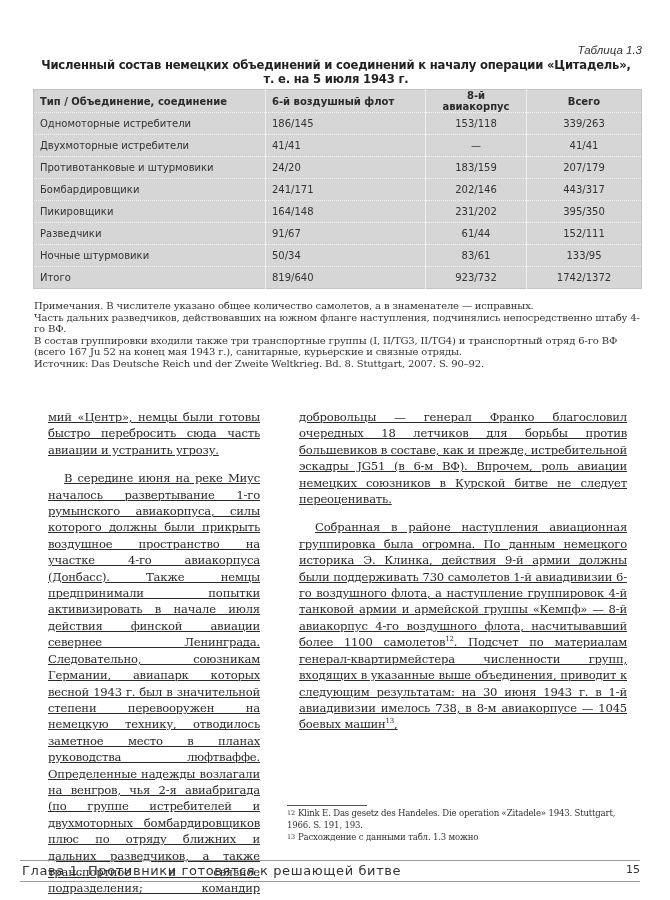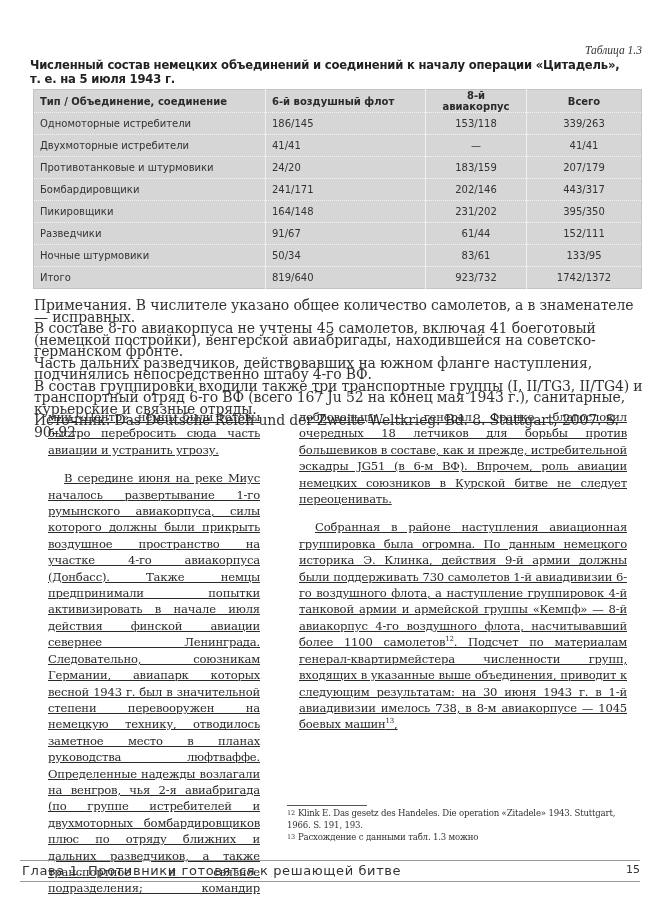--- a/index.html
+++ b/index.html
@@ -2,45 +2,45 @@
 <html><head>
 <meta charset="utf-8">
 <style>
   html, body { margin: 0; padding: 0; }
   body {
     width: 670px; height: 900px; background: #ffffff; position: relative; overflow: hidden;
     color: #2a2a2a;
   }
   .caption-label {
     position: absolute; right: 28px; top: 44px;
-    font-family: Liberation Serif, serif; font-style: italic; font-size: 11.5px; color: #333;
+    font-family: Liberation Sans, sans-serif; font-style: italic; font-size: 11.5px; color: #333;
   }
   .table-title {
-    position: absolute; left: 30px; width: 612px; top: 58px; text-align: left;
+    position: absolute; left: 30px; width: 612px; top: 58px; text-align: center;
     font-family: "DejaVu Sans", sans-serif; font-weight: bold; font-size: 11.6px; line-height: 14px; color: #222;
     letter-spacing: -0.2px;
   }
   table.data {
     position: absolute; left: 33px; top: 89px; width: 609px;
     border-collapse: collapse; background: #d6d6d6;
     font-family: "DejaVu Sans", sans-serif; font-size: 10px; color: #333;
     border: 1px solid #c4c4c4;
   }
   table.data th, table.data td {
     height: 21px; padding: 0 6px; border-bottom: 1px dotted #f4f4f4;
   }
   table.data th { font-weight: bold; color: #2a2a2a; }
   table.data th:first-child, table.data td:first-child { text-align: left; width: 219px; }
   table.data th:nth-child(2), table.data td:nth-child(2) { text-align: left; width: 147px; border-left: 1px solid #eeeeee; }
   table.data th:nth-child(3), table.data td:nth-child(3) { text-align: center; width: 88px; border-left: 1px solid #eeeeee; }
   table.data th:nth-child(4), table.data td:nth-child(4) { text-align: center; border-left: 1px solid #eeeeee; }
   table.data tr:last-child td { border-bottom: none; }
   .notes {
     position: absolute; left: 34px; top: 300px; width: 610px;
-    font-family: "DejaVu Serif", serif; font-size: 14px; line-height: 11.5px; color: #333;
+    font-family: "DejaVu Serif", serif; font-size: 10px; line-height: 11.5px; color: #333;
     letter-spacing: -0.15px;
   }
   .notes p { margin: 0; }
   .notes .src-label { }
   .col {
     position: absolute; font-family: "DejaVu Serif", serif; font-size: 11.6px; line-height: 16.4px;
     color: #2a2a2a; text-align: justify; letter-spacing: -0.2px;
   }
   .col p { margin: 12px; text-decoration: underline; }
   .col .indent { text-indent: 16px; }
@@ -132,21 +132,20 @@
       <td>Итого</td>
       <td>819/640</td>
       <td>923/732</td>
       <td>1742/1372</td>
     </tr>
   </tbody>
 </table>
 
 <div class="notes">
   <p>Примечания. В числителе указано общее количество самолетов, а в знаменателе — исправных.</p>
-  <p>В составе 8-го авиакорпуса не учтены 45 самолетов, включая 41 боеготовый (немецкой постройки), венгерской авиабригады, находившейся на советско-германском фронте.</p>
   <p>Часть дальних разведчиков, действовавших на южном фланге наступления, подчинялись непосредственно штабу 4-го ВФ.</p>
   <p>В состав группировки входили также три транспортные группы (I, II/TG3, II/TG4) и транспортный отряд 6-го ВФ (всего 167 Ju 52 на конец мая 1943 г.), санитарные, курьерские и связные отряды.</p>
   <p><span class="src-label">Источник</span><span>: Das Deutsche Reich und der Zweite Weltkrieg. Bd. 8. Stuttgart, 2007. S. 90–92.</span></p>
 </div>
 
 <div class="col col-left">
   <p>мий «Центр», немцы были готовы быстро перебросить сюда часть авиации и устранить угрозу.</p>
   <p class="indent">В середине июня на реке Миус началось развертывание 1-го румынского авиакорпуса, силы которого должны были прикрыть воздушное пространство на участке 4-го авиакорпуса (Донбасс). Также немцы предпринимали попытки активизировать в начале июля действия финской авиации севернее Ленинграда. Следовательно, союзникам Германии, авиапарк которых весной 1943 г. был в значительной степени перевооружен на немецкую технику, отводилось заметное место в планах руководства люфтваффе. Определенные надежды возлагали на венгров, чья 2-я авиабригада (по группе истребителей и двухмоторных бомбардировщиков плюс по отряду ближних и дальних разведчиков, а также транспортное и связное подразделения; командир полковник Ш. Илль) входила в состав 8-го авиакорпуса и должна была вступить в сражение с первых часов. Не остались забыты и испанские</p>
 </div>
 

